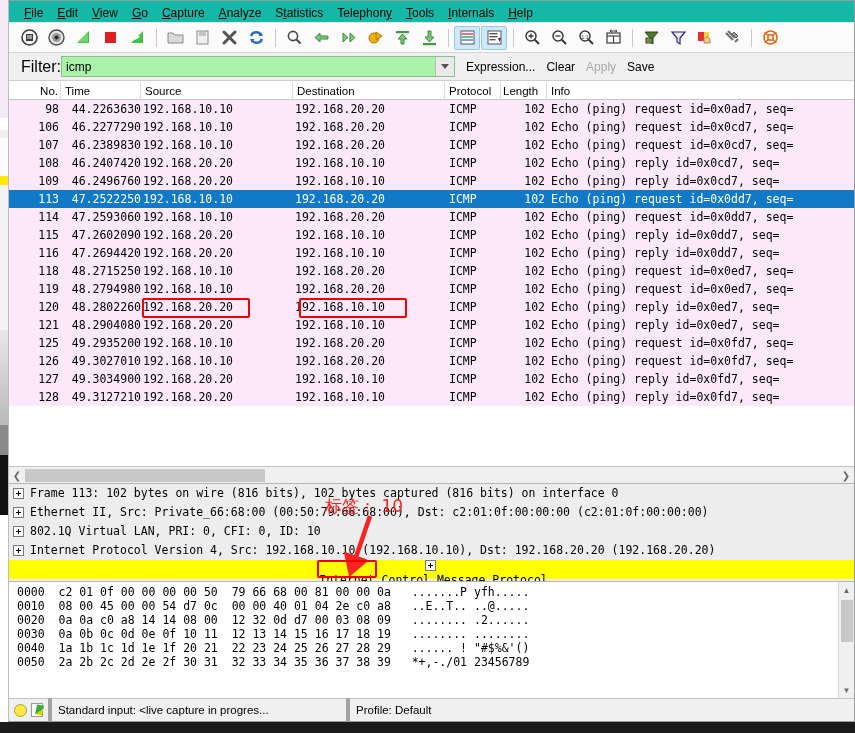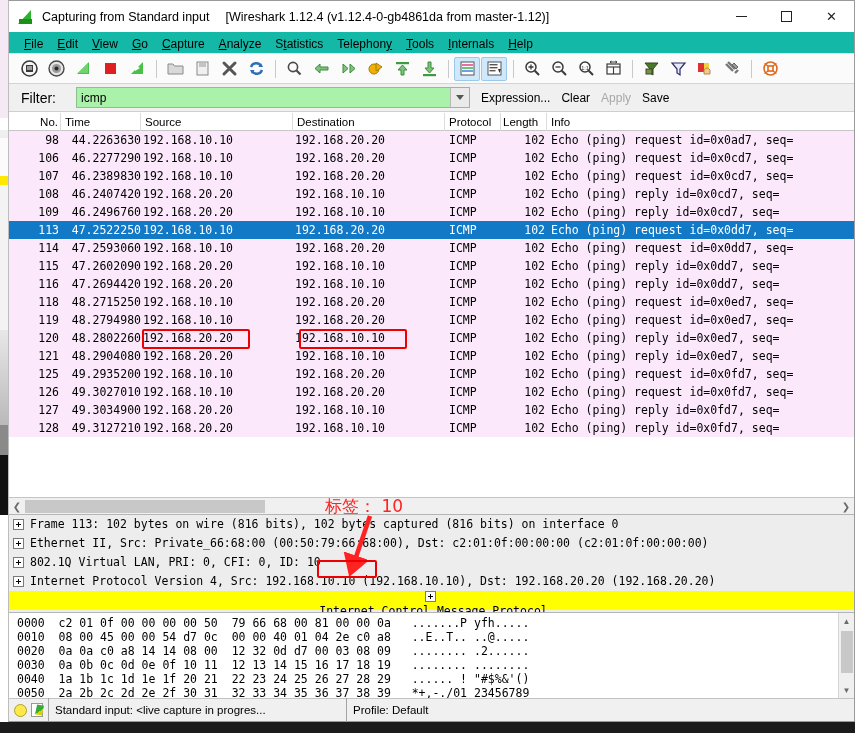--- a/index.html
+++ b/index.html
@@ -111,21 +111,21 @@
   .tsep { width: 1px; height: 18px; background: #c9c9c9; margin: 0 5px; flex: none; }
 
   
   .filterbar {
     height: 28px; flex: none;
     background: #f0f0f0;
     display: flex; align-items: center;
     padding-left: 12px;
     border-bottom: 1px solid #cfcfcf;
   }
-  .filter-label { font-size: 14px; color: #000; margin-right: 20px; }
+  .filter-label { font-size: 16px; color: #000; margin-right: 0; }
   .filter-input-wrap {
     width: 394px; height: 21px;
     background: #aaf2aa;
     border: 1px solid #8fbf8f;
     display: flex; align-items: center;
     position: relative;
   }
   .filter-input {
     flex: 1; height: 19px; border: none; outline: none;
     background: transparent;
@@ -284,21 +284,21 @@
     position: relative;
   }
   .sb-doc:after {
     content:""; position:absolute; right:-1px; top:1px;
     width:7px; height:10px;
     background: linear-gradient(135deg,#3aa83a 60%, #d4d400 60%);
     transform: rotate(12deg);
   }
   .sb-sec {
     height: 27px; display: flex; align-items: center;
-    border-left: 1px solid #a3a3a3;
+    border-left: 4px solid #a3a3a3;
     padding: 0 6px; overflow: hidden; white-space: nowrap;
   }
 
   
   .anno-text {
     position: absolute;
     font-family: "DejaVu Sans", sans-serif;
     font-size: 17px; font-weight: 400;
     color: #ff2222;
     white-space: nowrap;
@@ -324,39 +324,20 @@
     <div class="bg-yellow"></div>
     <div class="bg-e"></div>
     <div class="bg-f"></div>
     <div class="bg-g"></div>
     <div class="bg-h"></div>
     <div class="bg-i"></div>
   </div>
 
   <div class="win">
 
-    <div class="titlebar">
-      <div class="shark-logo">
-        <div class="fin"></div>
-          <div class="fin2"></div>
-      </div>
-      <span class="title-text">Capturing from Standard input</span>
-      <span class="title-text title-sub">[Wireshark 1.12.4  (v1.12.4-0-gb4861da from master-1.12)]</span>
-      <div class="winbtns">
-        <div class="winbtn">
-            <span class="mn"></span>
-          </div>
-        <div class="winbtn">
-            <span class="mx"></span>
-          </div>
-        <div class="winbtn">
-            <span>✕</span>
-          </div>
-      </div>
-    </div>
 
     <div class="menubar">
       <div class="menuitem"><u>F</u><span>ile</span></div>
       <div class="menuitem"><u>E</u>dit</div>
       <div class="menuitem"><u>V</u>iew</div>
       <div class="menuitem"><u>G</u>o</div>
       <div class="menuitem"><u>C</u>apture</div>
       <div class="menuitem"><u>A</u>nalyze</div>
       <div class="menuitem">S<u>t</u>atistics</div>
       <div class="menuitem">Telephon<u>y</u></div>

